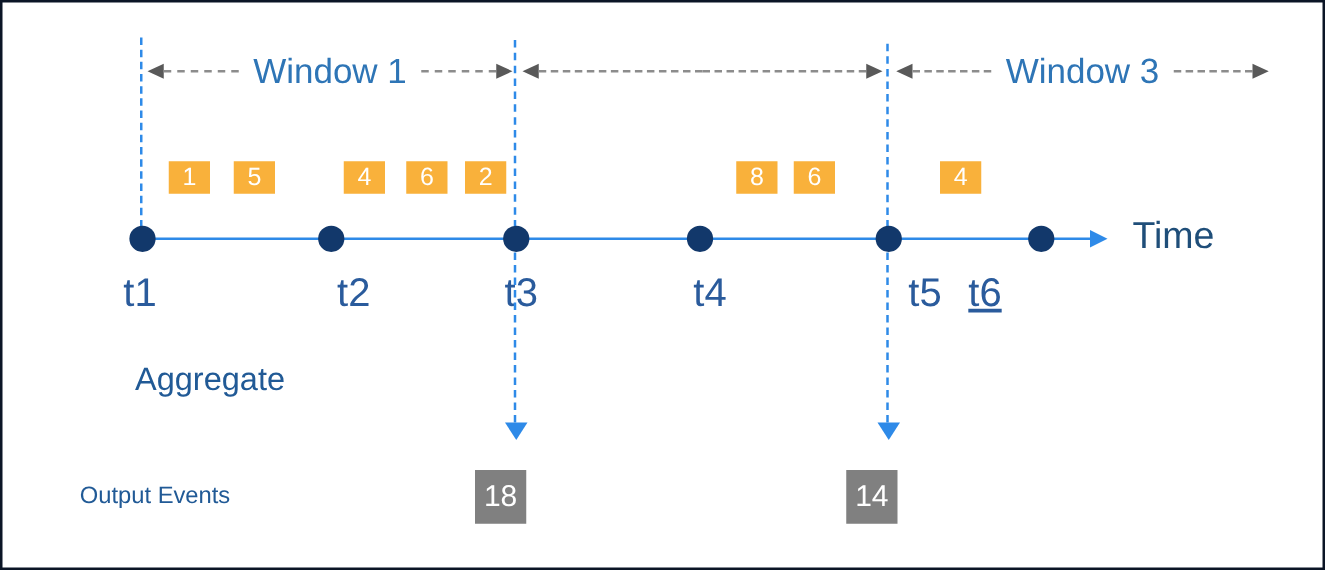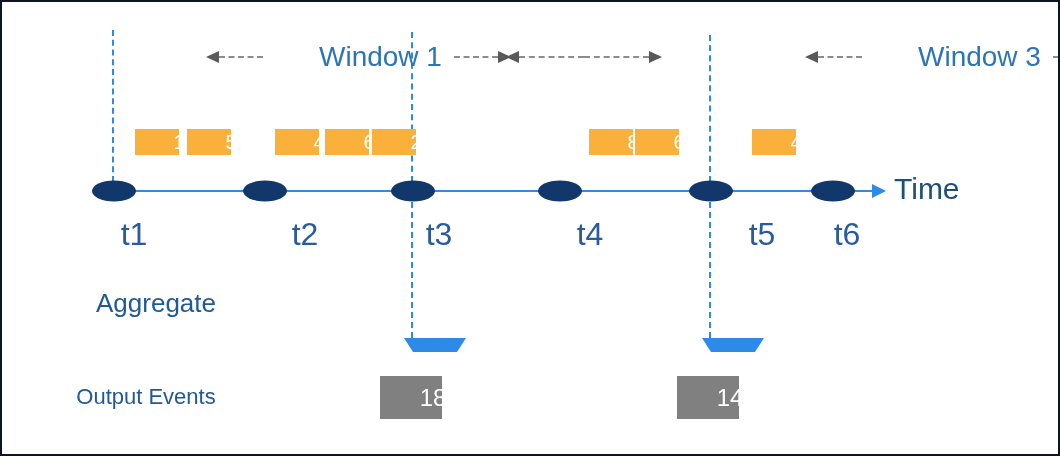--- a/index.html
+++ b/index.html
@@ -1,16 +1,16 @@
 <!DOCTYPE html>
 <html><head>
 <meta charset="utf-8">
 <style>
   html,body { margin:0; padding:0; background:#ffffff; }
-  * { box-sizing:border-box;padding-left:44px; }
+  * { box-sizing:border-box; }
   .canvas {
     position:relative; width:1060px; height:456px;
     background:#ffffff; border:2px solid #0b1526; overflow:hidden;
     font-family:"Liberation Sans", sans-serif;
   }
   
   .vline { position:absolute; width:0; border-left:2px dashed #2e8ae8; }
   
   .wspan { position:absolute; top:40px; height:30px; display:flex; align-items:center; }
   .dashseg { flex:1 1 auto; height:0; border-top:2px dashed #8c8c8c; }
@@ -26,33 +26,33 @@
     display:flex; align-items:center; justify-content:center;
   }
   
   .timeline { position:absolute; left:112px; top:188px; width:760px; height:2px; background:#2e8ae8; }
   .time-arrow { position:absolute; left:870px; top:182px; width:0; height:0;
     border-top:7px solid transparent; border-bottom:7px solid transparent; border-left:14px solid #2e8ae8; }
   .dot { position:absolute; top:189px; width:21px; height:21px; border-radius:50%;
     background:#12386b; transform:translate(-50%,-50%); }
   .tick { position:absolute; top:217px; font-size:32px; font-weight:300; color:#2a5b9c;
     transform:translateX(-50%); line-height:30px; }
-  .time-label { position:absolute; left:848px; top:170px; font-size:30px; font-weight:300;
+  .time-label { position:absolute; left:904px; top:170px; font-size:30px; font-weight:300;
     color:#1f4e79; line-height:34px;text-align:right; }
   
   .down-dash { position:absolute; width:0; border-left:2px dashed #2e8ae8; top:200px; height:136px; }
   .down-tri { position:absolute; top:336px; width:0; height:0;
     border-left:9px solid transparent; border-right:9px solid transparent; border-top:14px solid #2e8ae8; }
   
-  .agg-caption { position:absolute; left:6px; top:287px; width:204px; text-align:left;
+  .agg-caption { position:absolute; left:22px; top:287px; width:204px; text-align:right;
     font-size:26px; font-weight:300; color:#215a96; line-height:29px; }
   .out-caption { position:absolute; left:20px; top:381px; width:204px; text-align:center;
-    font-size:22px; font-weight:300; color:#215a96; line-height:28px; }
+    font-size:19px; font-weight:300; color:#215a96; line-height:28px; }
   
-  .outbox { position:absolute; top:374px; width:62px; height:43px; background:#808080;
+  .outbox { position:absolute; top:374px; width:41px; height:43px; background:#808080;
     color:#ffffff; font-size:24px; font-weight:300;
     display:flex; align-items:center; justify-content:center; }
 </style>
 </head>
 <body>
 
 <div class="canvas">
 
   <div class="vline" style="left:110px; top:28px;  height:152px;"></div>
   <div class="vline" style="left:409px; top:30px;  height:150px;"></div>
@@ -99,21 +99,21 @@
   <div class="dot" style="left:411px;"></div>
   <div class="dot" style="left:558px;"></div>
   <div class="dot" style="left:709px;"></div>
   <div class="dot" style="left:831px;"></div>
 
   <div class="tick" style="left:110px;">t1</div>
   <div class="tick" style="left:281px;">t2</div>
   <div class="tick" style="left:415px;">t3</div>
   <div class="tick" style="left:566px;">t4</div>
   <div class="tick" style="left:738px;">t5</div>
-  <div class="tick" style="left:823px;">t6</div>
+  <div class="tick" style="left:786px;text-decoration:underline;">t6</div>
 
   <div class="down-dash" style="left:409px;"></div>
   <div class="down-tri" style="left:402px;"></div>
   <div class="down-dash" style="left:707px;"></div>
   <div class="down-tri" style="left:700px;"></div>
 
   <div class="agg-caption">
     <div>Aggregate</div>
   </div>
   <div class="out-caption">Output Events</div>

